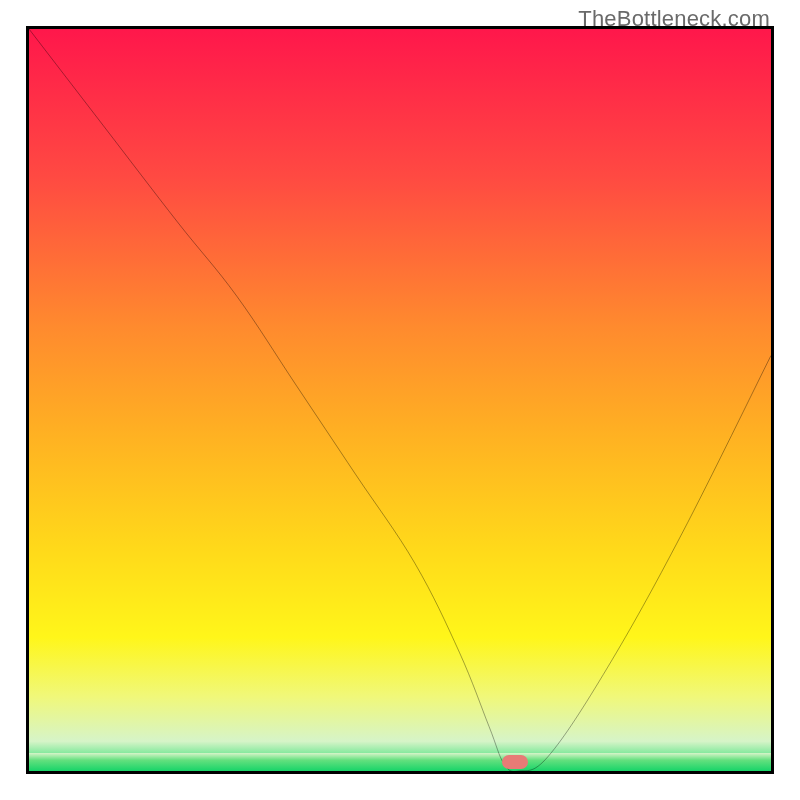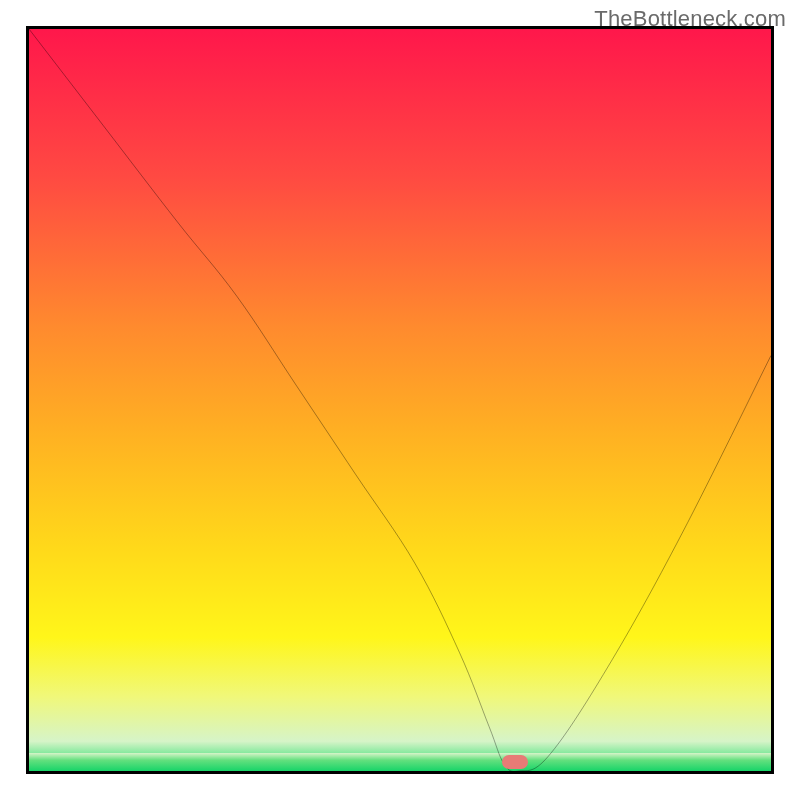--- a/index.html
+++ b/index.html
@@ -12,21 +12,21 @@
   }
   .frame {
     position: relative;
     width: 800px;
     height: 800px;
     box-sizing: border-box;
   }
   .watermark {
     position: absolute;
     top: 6px;
-    right: 14px;
+    right: 30px;
     color: #6a6a6a;
     font-size: 22px;
     letter-spacing: 0.2px;
     z-index: 5;
   }
   .chart-border {
     position: absolute;
     left: 26px;
     top: 26px;
     width: 748px;   

